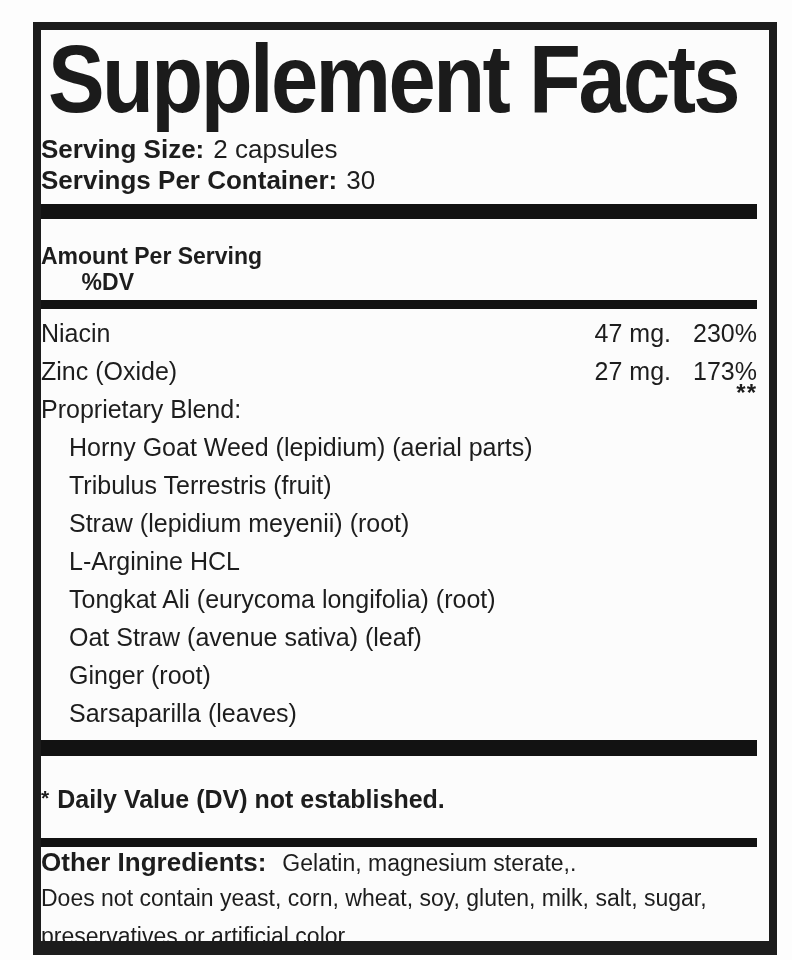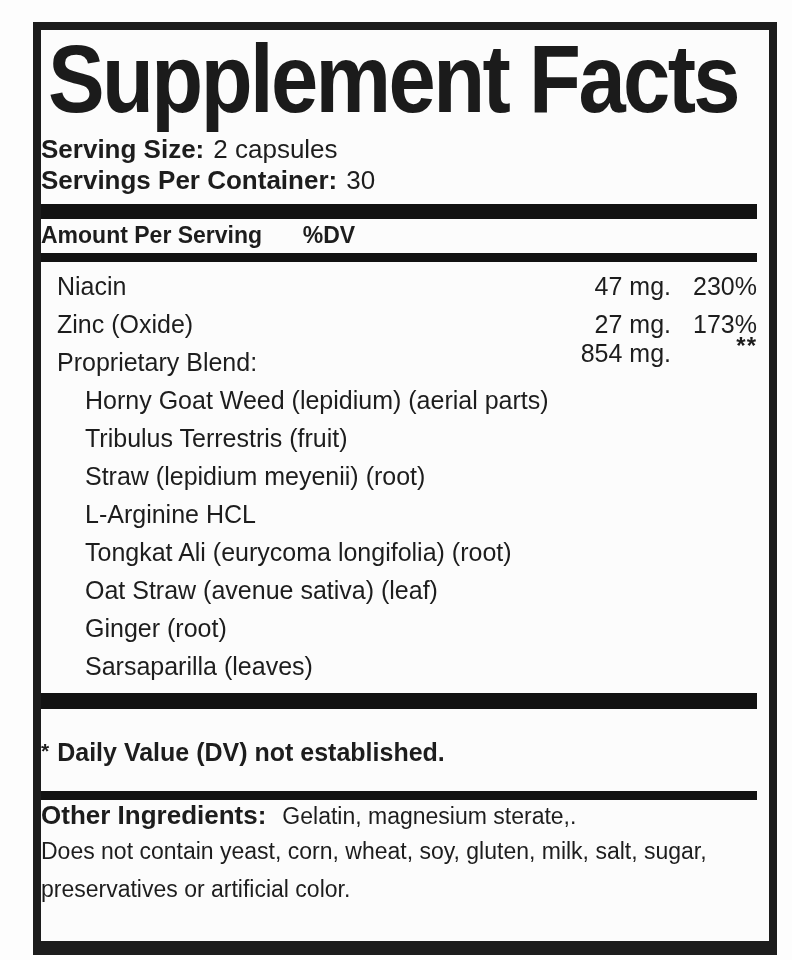--- a/index.html
+++ b/index.html
@@ -59,37 +59,38 @@
     margin-top: 8px;
   }
   .bar-medium {
     height: 9px;
     background: var(--bar);
     margin-top: 5px;
   }
 
   .col-header {
     display: flex;
+    justify-content: flex-end;
     align-items: baseline;
-    margin-top: 3px;
+    margin-top: 24px;
     font-weight: bold;
     font-size: 23px;
     line-height: 26px;
+    flex-direction: column;
   }
   .col-header .amount-h { text-align: right; }
   .col-header .dv-h { width: 93px; text-align: right; }
 
   .rows { margin-top: 5px; }
   .row {
     display: flex;
     align-items: flex-end;
     height: 38px;
     font-size: 25px;
     line-height: 38px;
-    margin-left: 16px;
   }
   .row .name { flex: 1; white-space: nowrap; }
   .row.indent .name { padding-left: 28px; }
   .row .amount { width: 120px; text-align: right; white-space: nowrap; }
   .row .dv { width: 86px; text-align: right; white-space: nowrap; }
   .raised { position: relative; top: -9px; }
   .star-dv {
     font-size: 24px;
     letter-spacing: 1px;
     position: relative;
@@ -161,21 +162,20 @@
         <span class="amount">47 mg.</span>
         <span class="dv">230%</span>
       </div>
       <div class="row">
         <span class="name">Zinc (Oxide)</span>
         <span class="amount">27 mg.</span>
         <span class="dv">173%</span>
       </div>
       <div class="row">
         <span class="name">Proprietary Blend:</span>
-        <span class="amount raised">854 mg.</span>
         <span class="dv star-dv">**</span>
       </div>
       <div class="row indent">
         <span class="name">Horny Goat Weed (lepidium) (aerial parts)</span>
         <span class="amount"></span>
         <span class="dv"></span>
       </div>
       <div class="row indent">
         <span class="name">Tribulus Terrestris (fruit)</span>
         <span class="amount"></span>

